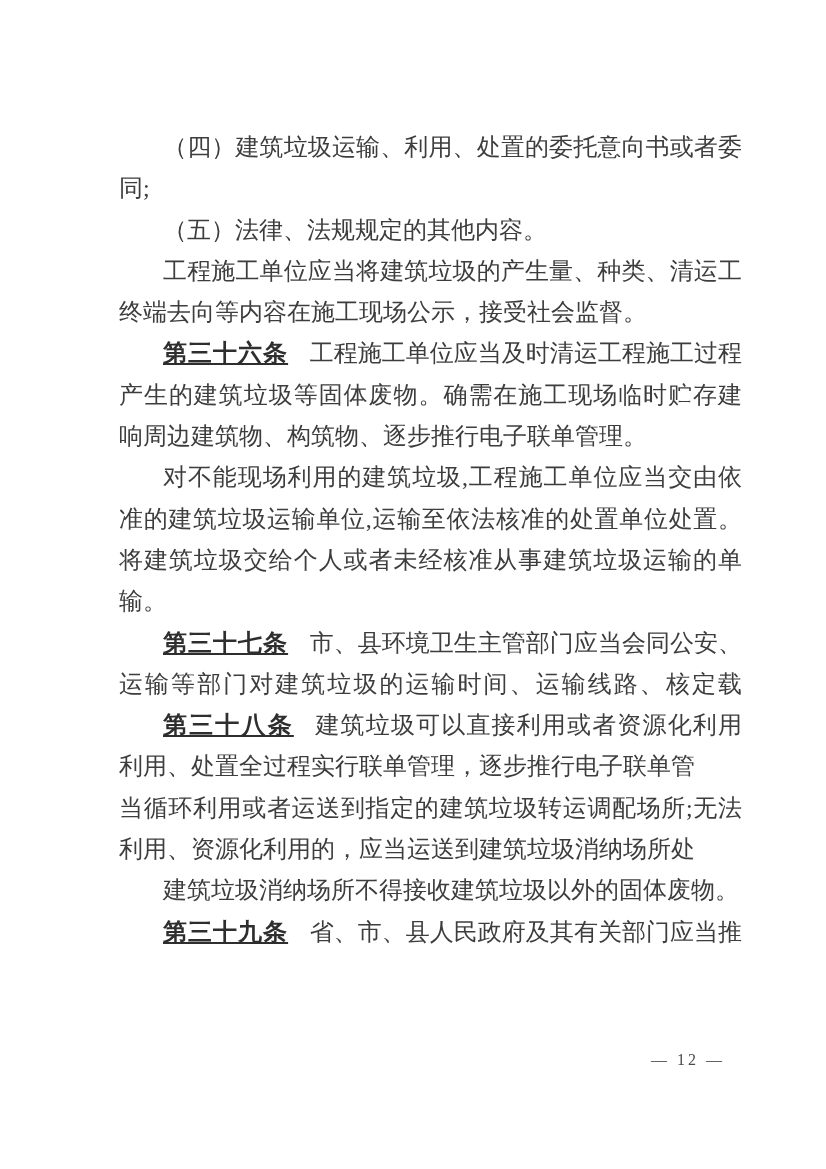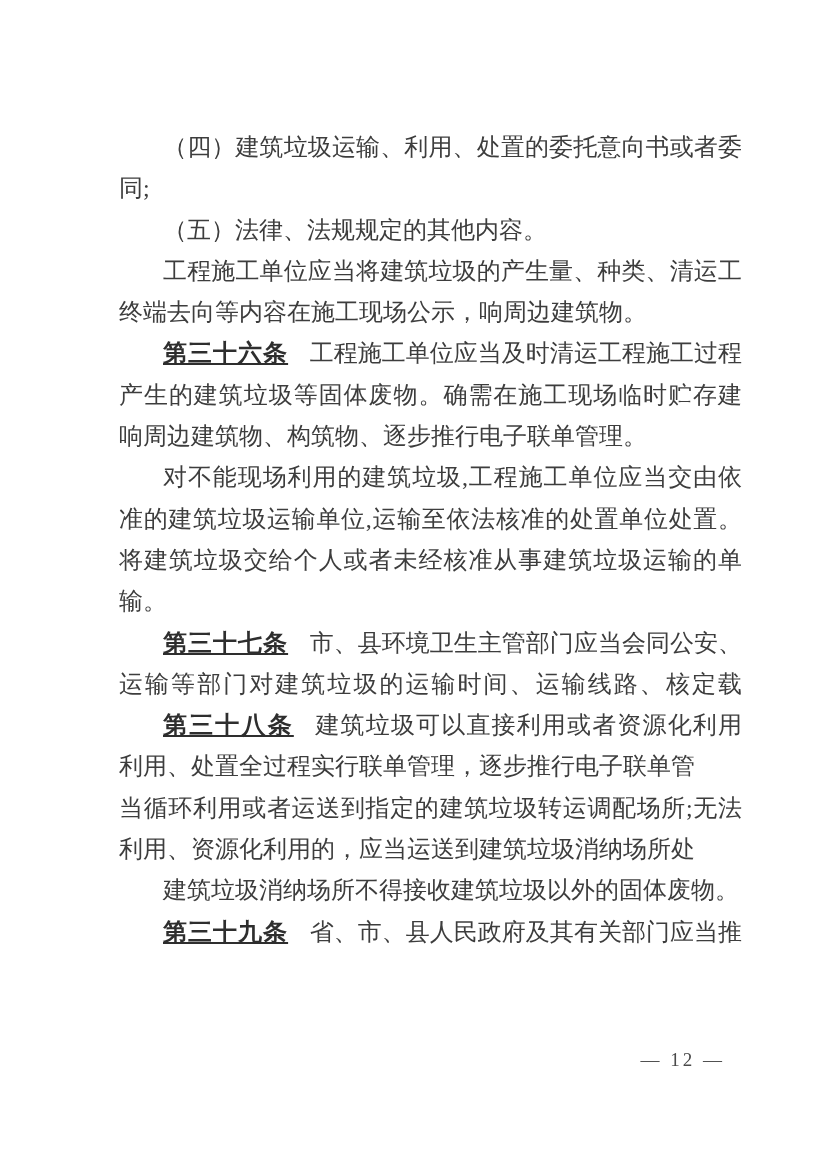--- a/index.html
+++ b/index.html
@@ -45,38 +45,38 @@
     font-weight: bold;
     color: #2e2e2e;
     margin-right: 0.9em;
     letter-spacing: 1px;
     text-decoration: underline;
   }
   .page-number {
     position: absolute;
     top: 1048px;
     right: 101px;
-    font-size: 19px;
+    font-size: 16px;
     line-height: 24px;
     color: #4a4a4a;
     letter-spacing: 3px;
     white-space: nowrap;
   }
 </style>
 </head>
 <body>
 
 <div class="page">
   <div class="body-text">
 
     <div class="line indent full"><span>（四）建筑垃圾运输、利用、处置的委托意向书或者委托合</span></div>
     <div class="line"><span>同;</span></div>
     <div class="line indent"><span>（五）法律、法规规定的其他内容。</span></div>
     <div class="line indent full"><span>工程施工单位应当将建筑垃圾的产生量、种类、清运工期、</span></div>
-    <div class="line"><span>终端去向等内容在施工现场公示，响周边建筑物。</span></div>
+    <div class="line"><span>终端去向等内容在施工现场公示，接受社会监督。</span></div>
 
     <div class="line indent full"><span class="art">第三十六条</span><span>工程施工单位应当及时清运工程施工过程中</span></div>
     <div class="line full"><span>产生的建筑垃圾等固体废物。确需在施工现场临时贮存建筑垃圾</span></div>
     <div class="line"><span>响周边建筑物、构筑物、逐步推行电子联单管理。</span></div>
 
     <div class="line indent full"><span>对不能现场利用的建筑垃圾,工程施工单位应当交由依法核</span></div>
     <div class="line full"><span>准的建筑垃圾运输单位,运输至依法核准的处置单位处置。不得</span></div>
     <div class="line full"><span>将建筑垃圾交给个人或者未经核准从事建筑垃圾运输的单位运</span></div>
     <div class="line"><span>输。</span></div>
 

